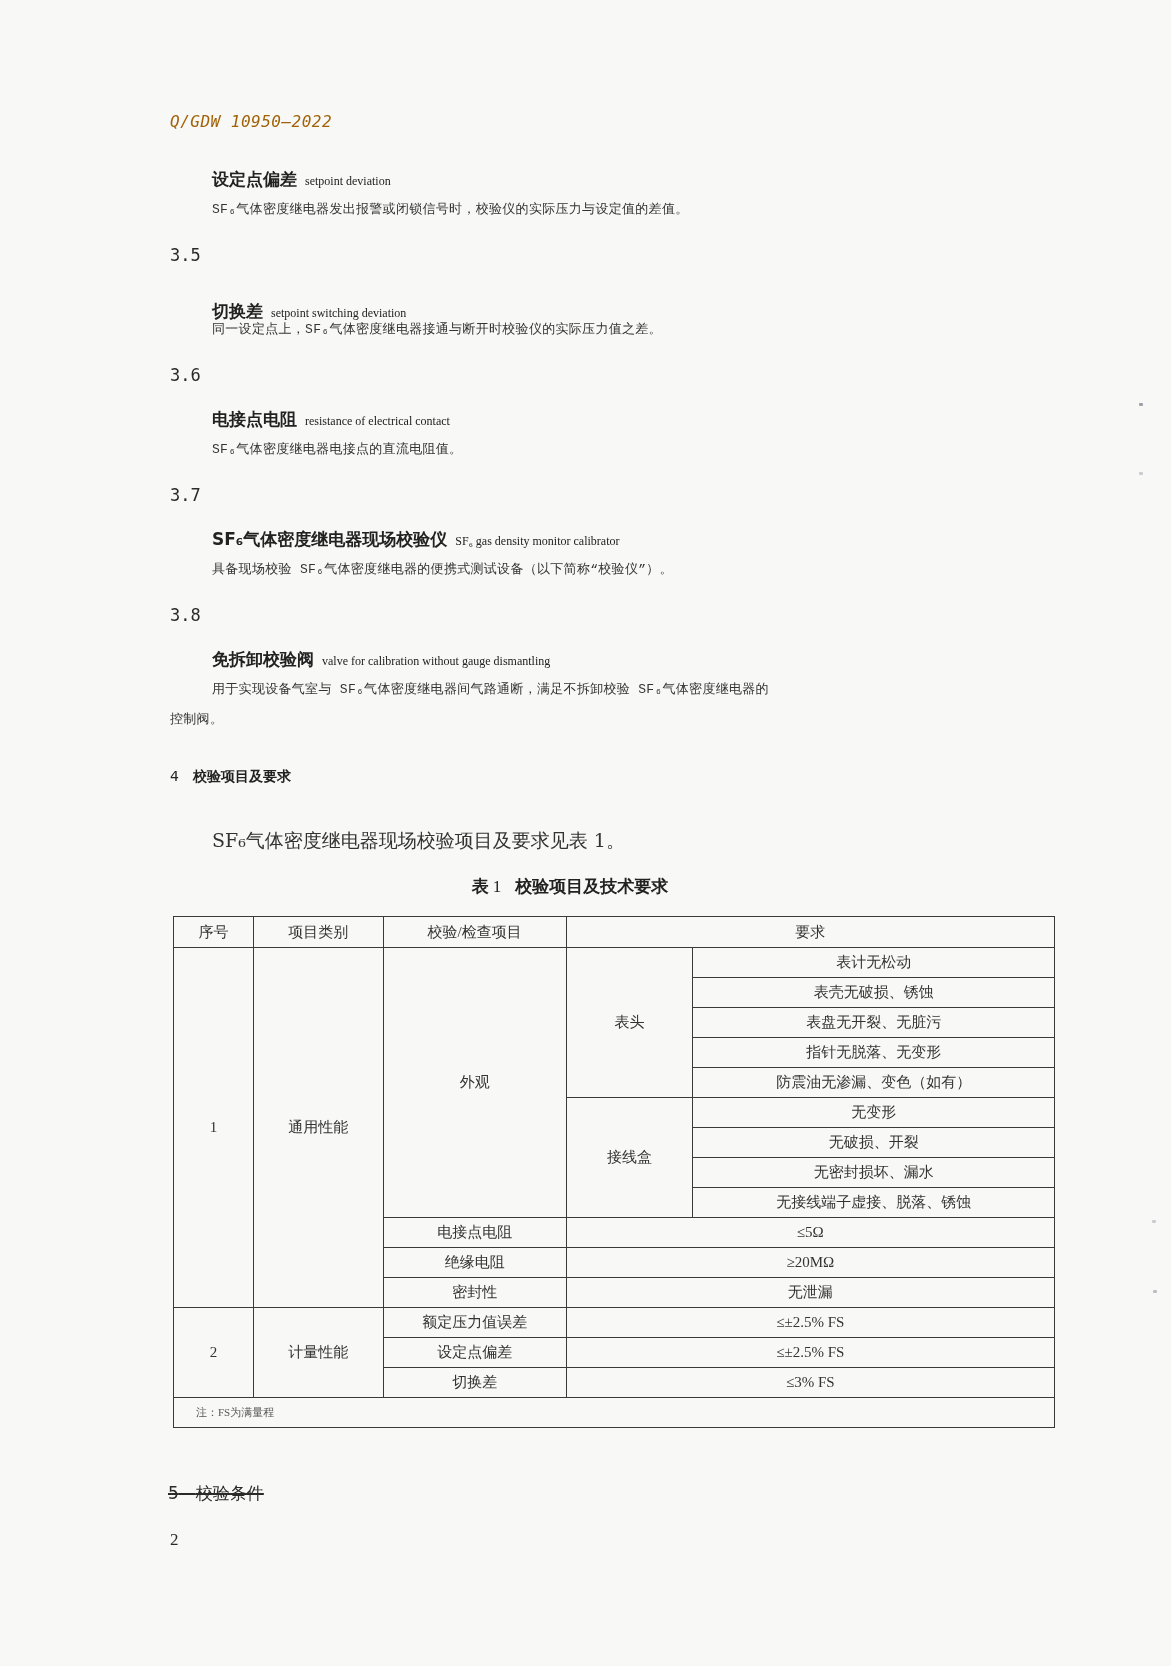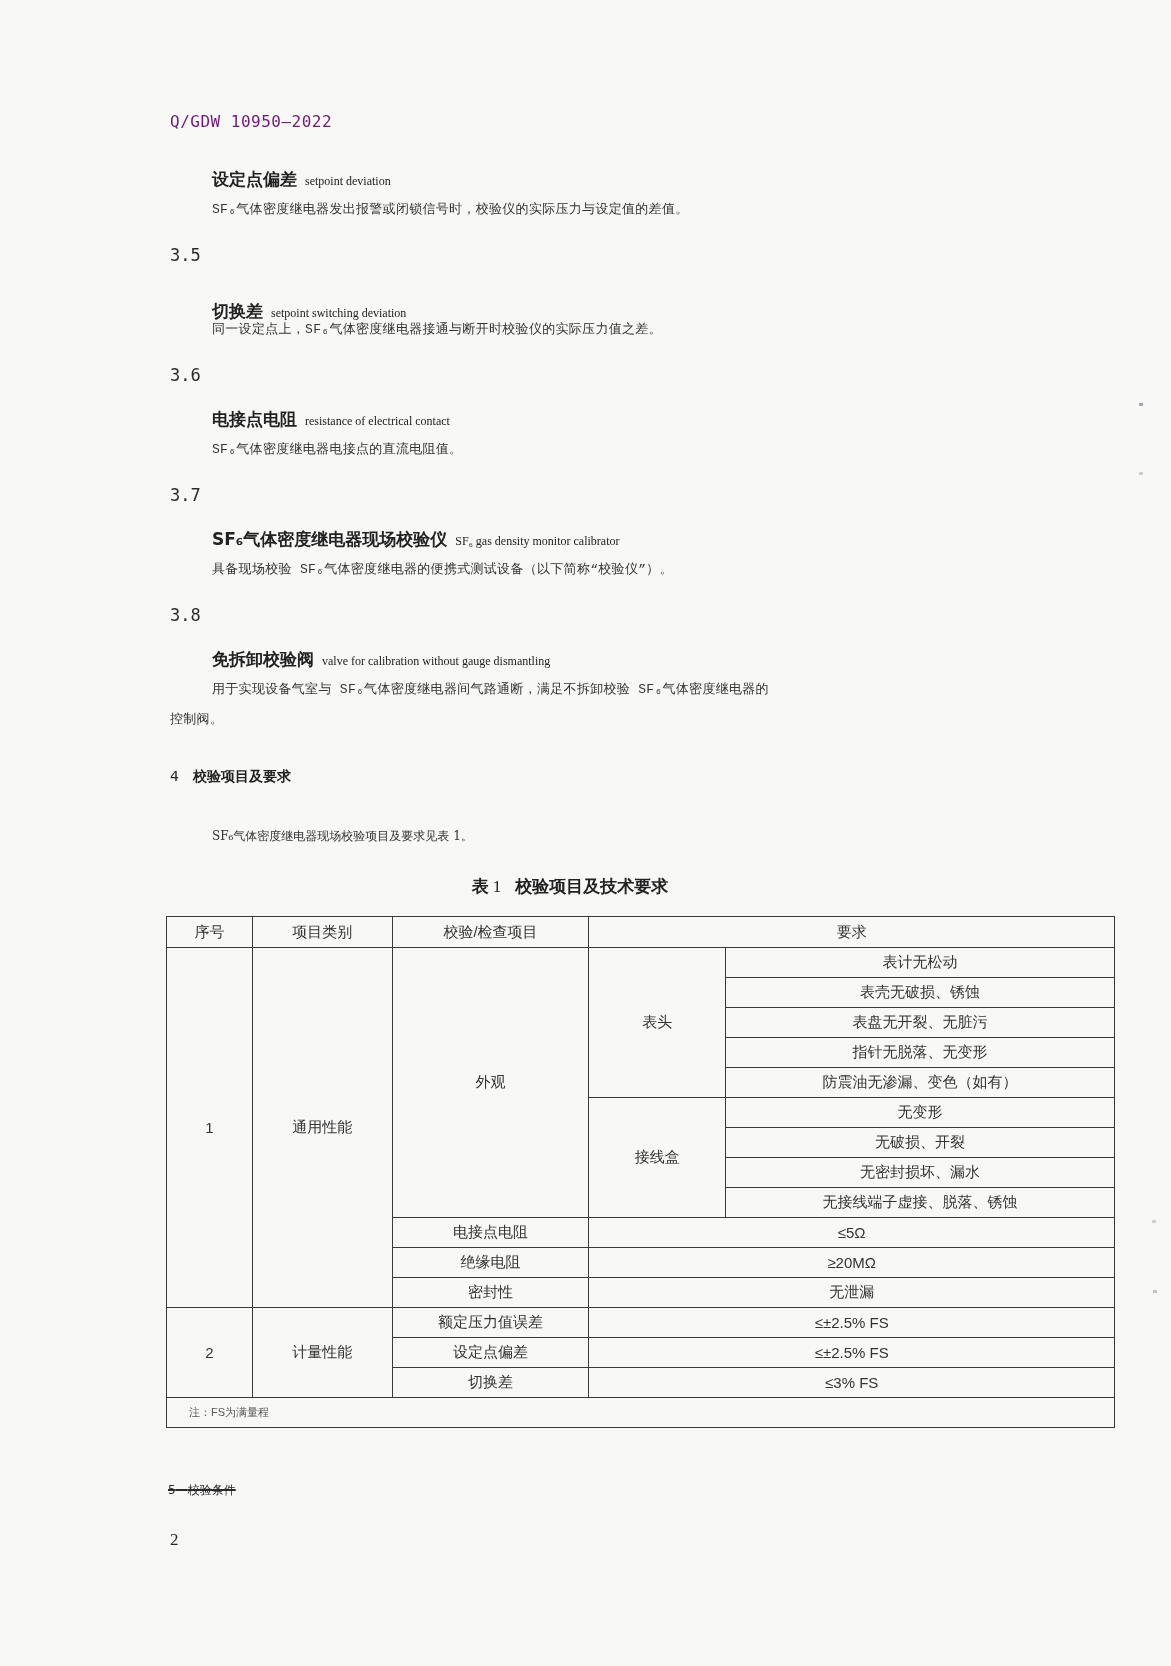--- a/index.html
+++ b/index.html
@@ -7,21 +7,21 @@
     width: 1171px; height: 1666px;
     background: #f8f8f7;
     position: relative;
     overflow: hidden;
     font-family: "DejaVu Serif", "Liberation Serif", serif;
     color: #262626;
   }
   .page-header {
     position: absolute; left: 170px; top: 112px;
     font-family: "DejaVu Sans Mono", "Liberation Mono", monospace;
-    font-size: 16px; letter-spacing: 0.5px; color: #701a75;
+    font-size: 16px; letter-spacing: 0.5px; color: #a16207; font-style: italic;
   }
   .term-title {
     position: absolute; left: 212px;
     font-family: "DejaVu Sans", "Liberation Sans", sans-serif;
     font-size: 17px; font-weight: bold; color: #222;
   }
   .term-title .en {
     font-family: "Liberation Serif", "DejaVu Serif", serif;
     font-weight: normal; font-size: 12px; margin-left: 8px;
   }
@@ -37,48 +37,48 @@
     font-size: 17px; color: #2a2a2a;
   }
   .section-heading {
     position: absolute; left: 170px;
     font-family: "DejaVu Sans", "Liberation Sans", sans-serif;
     font-size: 14px; font-weight: bold; color: #222;
   }
   .section-heading .num { font-weight: normal; margin-right: 14px; }
   .intro {
     position: absolute; left: 212px; top: 828px;
-    font-size: 12px; color: #333;
+    font-size: 19px; color: #333;
   }
   .table-caption {
     position: absolute; left: 0; width: 1140px; top: 875px;
     text-align: center;
     font-family: "DejaVu Sans", "Liberation Sans", sans-serif;
     font-size: 17px; font-weight: bold; color: #222;
   }
   .table-caption .cap-num { font-family: "Liberation Serif", serif; font-weight: normal; margin: 0 14px 0 4px; }
   table.req {
-    position: absolute; left: 166px; top: 916px;
-    width: 949px; border-collapse: collapse;
-    font-family: Liberation Sans, sans-serif;
+    position: absolute; left: 173px; top: 916px;
+    width: 882px; border-collapse: collapse;
+    font-family: Liberation Serif, serif;
     font-size: 15px; color: #333;
   }
   table.req td, table.req th {
     border: 1.4px solid #3a3a3a;
     text-align: center; vertical-align: middle;
     font-weight: normal; height: 29px; padding: 0;
   }
   table.req th { height: 30px; }
   table.req td.note {
     text-align: left; padding-left: 22px; font-size: 11px; color: #555; height: 29px;
   }
   .struck {
     position: absolute; left: 168px; top: 1482px;
     font-family: "DejaVu Sans", "Liberation Sans", sans-serif;
-    font-size: 12px; color: #2a2a2a;
+    font-size: 17px; color: #2a2a2a;
   }
   .struck span { text-decoration: line-through; text-decoration-thickness: 1.5px; }
   .page-number {
     position: absolute; left: 170px; top: 1530px;
     font-family: "Liberation Serif", serif; font-size: 17px; color: #2a2a2a;
   }
   .speck { position: absolute; width: 4px; height: 3px; background: #667; border-radius: 1px; opacity: .6; }
 </style>
 </head>
 <body>

